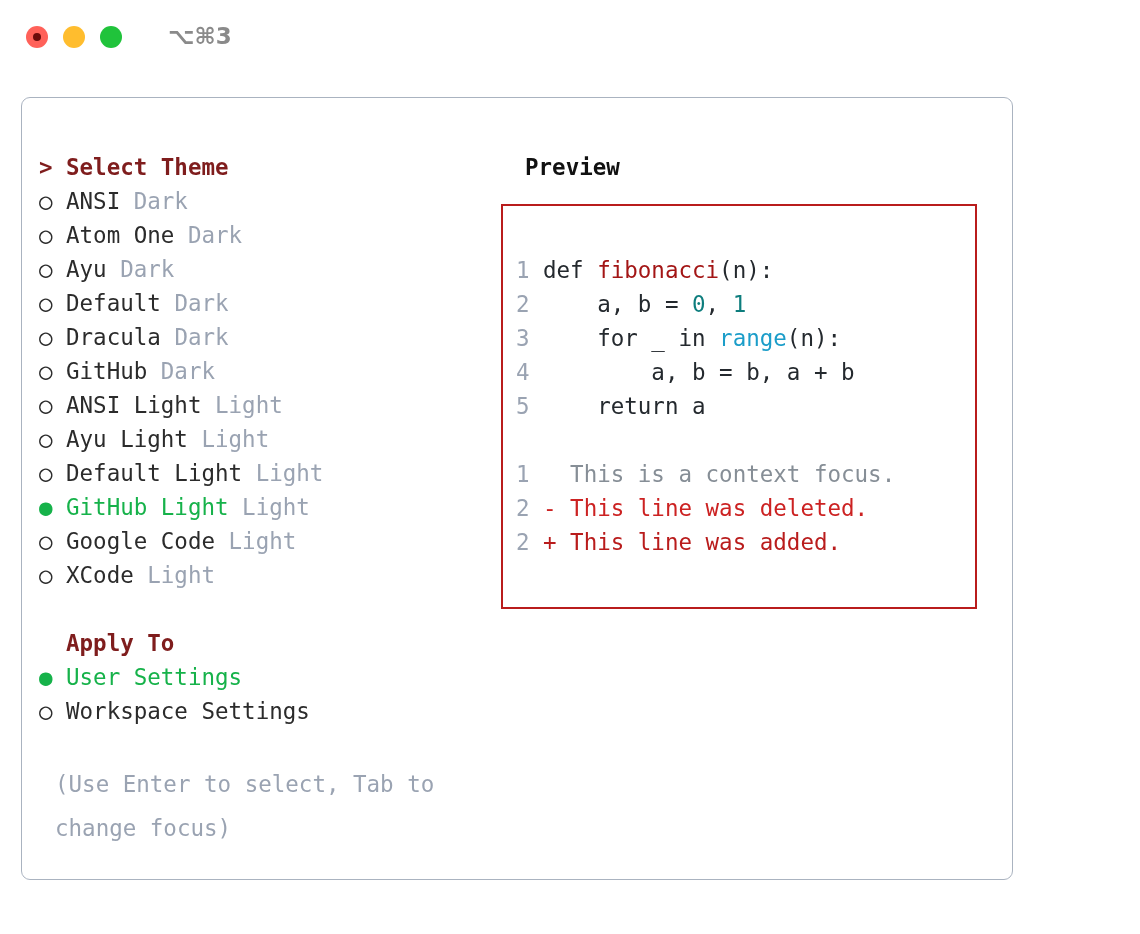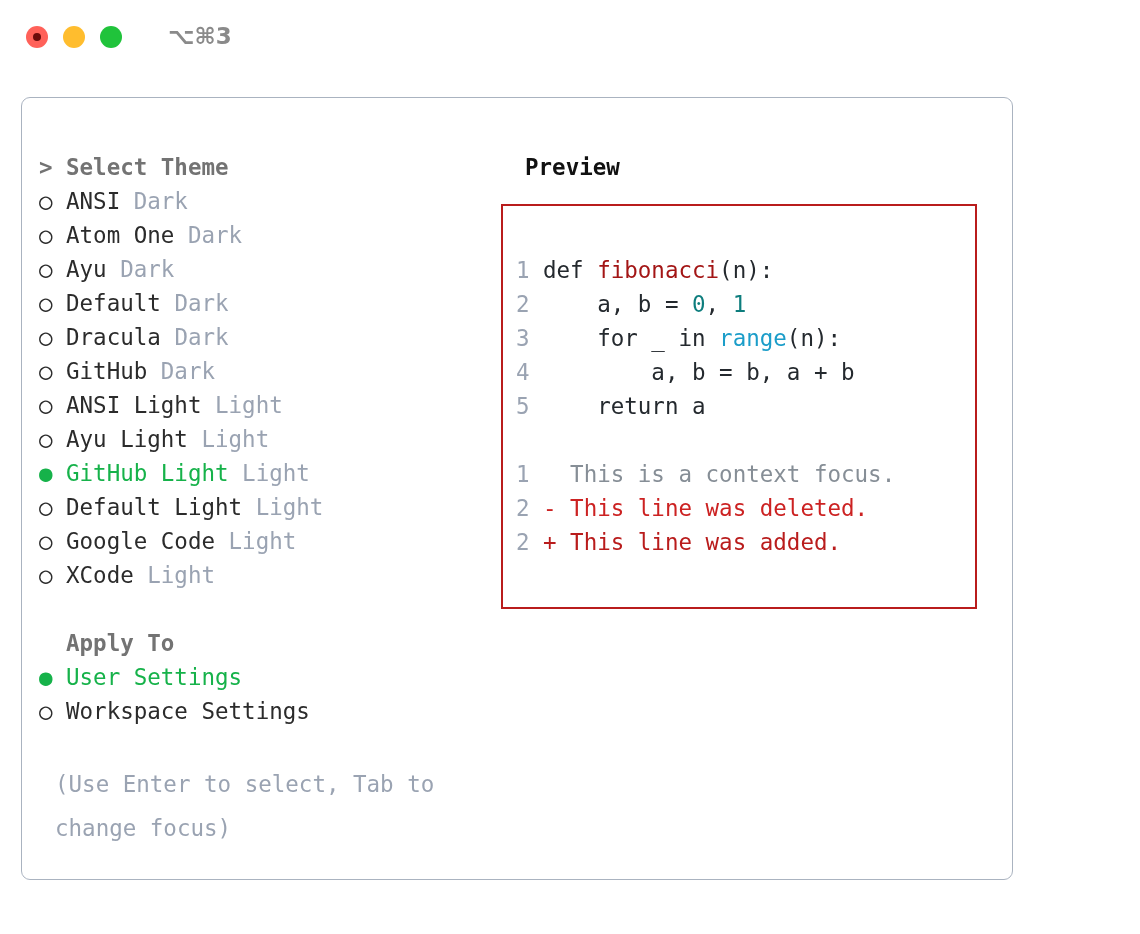--- a/index.html
+++ b/index.html
@@ -93,21 +93,21 @@
   .left-col {
     position: absolute;
     left: 17px;
     top: 52px;
     width: 450px;
   }
 
   .section-header {
     font-size: 22.5px;
     font-weight: bold;
-    color: #737373;
+    color: #7f1d1d;
     line-height: 34px;
     height: 34px;
     white-space: pre;
   }
   .section-header .marker {
     display: inline-block;
     width: 27px;
   }
 
   .opt-row {
@@ -216,22 +216,22 @@
 
         <div id="theme-list">
             <div class="opt-row"><span class="marker">○</span><span class="opt-label">ANSI</span><span> </span><span class="opt-type">Dark</span></div>
             <div class="opt-row"><span class="marker">○</span><span class="opt-label">Atom One</span><span> </span><span class="opt-type">Dark</span></div>
             <div class="opt-row"><span class="marker">○</span><span class="opt-label">Ayu</span><span> </span><span class="opt-type">Dark</span></div>
             <div class="opt-row"><span class="marker">○</span><span class="opt-label">Default</span><span> </span><span class="opt-type">Dark</span></div>
             <div class="opt-row"><span class="marker">○</span><span class="opt-label">Dracula</span><span> </span><span class="opt-type">Dark</span></div>
             <div class="opt-row"><span class="marker">○</span><span class="opt-label">GitHub</span><span> </span><span class="opt-type">Dark</span></div>
             <div class="opt-row"><span class="marker">○</span><span class="opt-label">ANSI Light</span><span> </span><span class="opt-type">Light</span></div>
             <div class="opt-row"><span class="marker">○</span><span class="opt-label">Ayu Light</span><span> </span><span class="opt-type">Light</span></div>
+            <div class="opt-row"><span class="marker">○</span><span class="opt-label">Default Light</span><span> </span><span class="opt-type">Light</span></div>
             <div class="opt-row selected"><span class="marker">●</span><span class="opt-label">GitHub Light</span><span> </span><span class="opt-type">Light</span></div>
-            <div class="opt-row"><span class="marker">○</span><span class="opt-label">Default Light</span><span> </span><span class="opt-type">Light</span></div>
             <div class="opt-row"><span class="marker">○</span><span class="opt-label">Google Code</span><span> </span><span class="opt-type">Light</span></div>
             <div class="opt-row"><span class="marker">○</span><span class="opt-label">XCode</span><span> </span><span class="opt-type">Light</span></div>
           </div>
 
         <div class="spacer-row"></div>
 
         <div class="section-header"><span class="marker"></span><span>Apply To</span></div>
 
         <div id="apply-list">
             <div class="opt-row selected"><span class="marker">●</span><span class="opt-label">User Settings</span></div>

